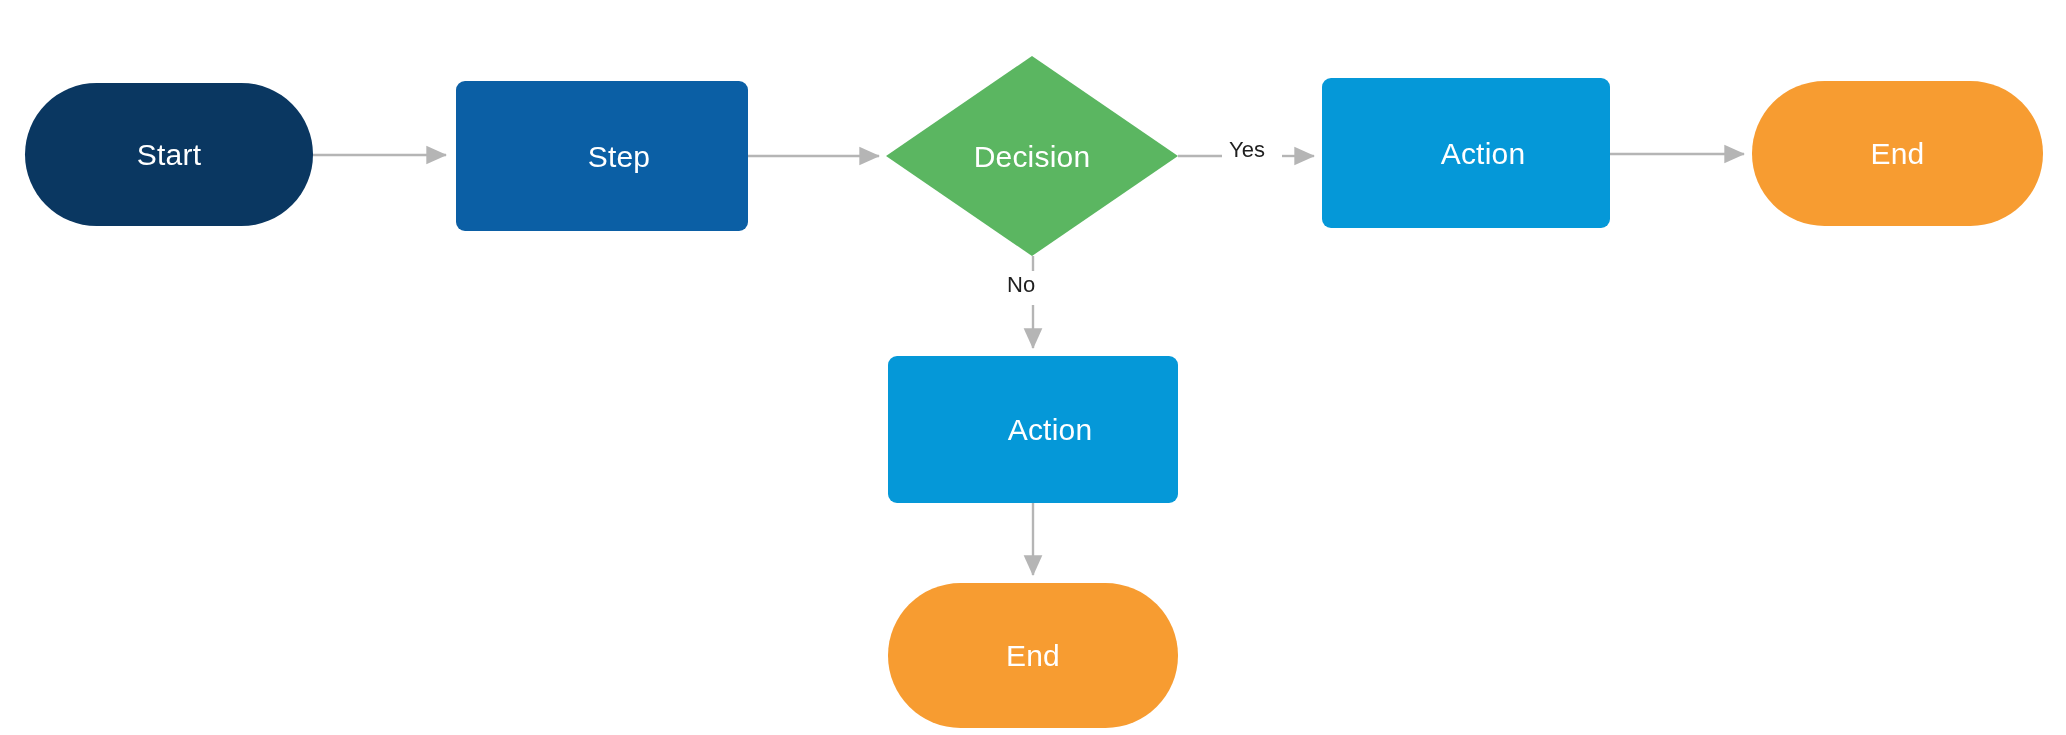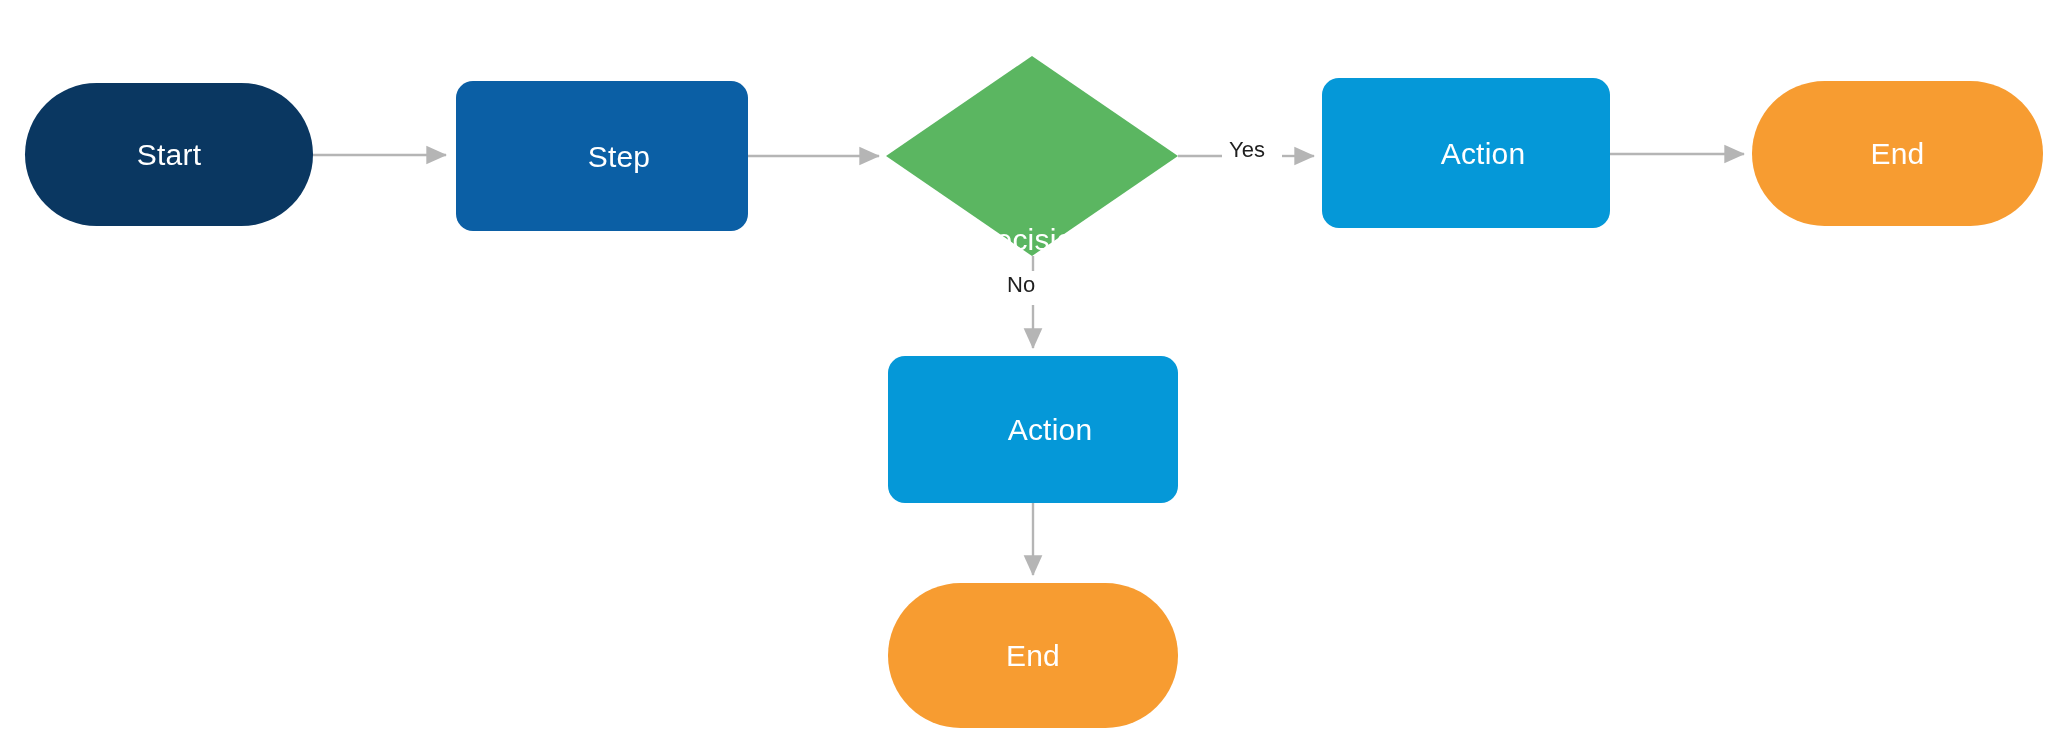--- a/index.html
+++ b/index.html
@@ -35,21 +35,21 @@
     font-weight: 400;
     letter-spacing: 0.2px;
     box-sizing: border-box;
     text-align: center;
     line-height: 1.1;
   }
   .node-terminator {
     border-radius: 999px;
   }
   .node-process {
-    border-radius: 17px;
+    border-radius: 9px;
     padding-left: 34px;
   }
   .node-decision {
     background: transparent !important;
   }
   .node-decision .diamond-shape {
     position: absolute;
     left: 0;
     top: 0;
     width: 100%;
@@ -94,21 +94,21 @@
   </svg>
 
   <div class="node node-terminator" style="left:25px; top:55px; width:288px; height:143px; background:#0a3761;">
     <span class="node-text">Start</span>
   </div>
 
   <div class="node node-process" style="left:456px; top:53px; width:292px; height:150px; background:#0b5fa5;">
     <span class="node-text">Step</span>
   </div>
 
-  <div class="node node-decision" style="left:886px; top:28px; width:292px; height:200px;align-items:flex-end;">
+  <div class="node node-decision" style="left:886px; top:28px; width:292px; height:200px;">
     <svg class="diamond-shape" viewBox="0 0 292 200" preserveAspectRatio="none" xmlns="http://www.w3.org/2000/svg">
       <polygon points="146,0 292,100 146,200 0,100" fill="#5bb661"></polygon>
     </svg>
     <span class="node-text">Decision</span>
   </div>
 
   <div class="node node-process" style="left:1322px; top:50px; width:288px; height:150px; background:#0598d8;">
     <span class="node-text">Action</span>
   </div>
 

